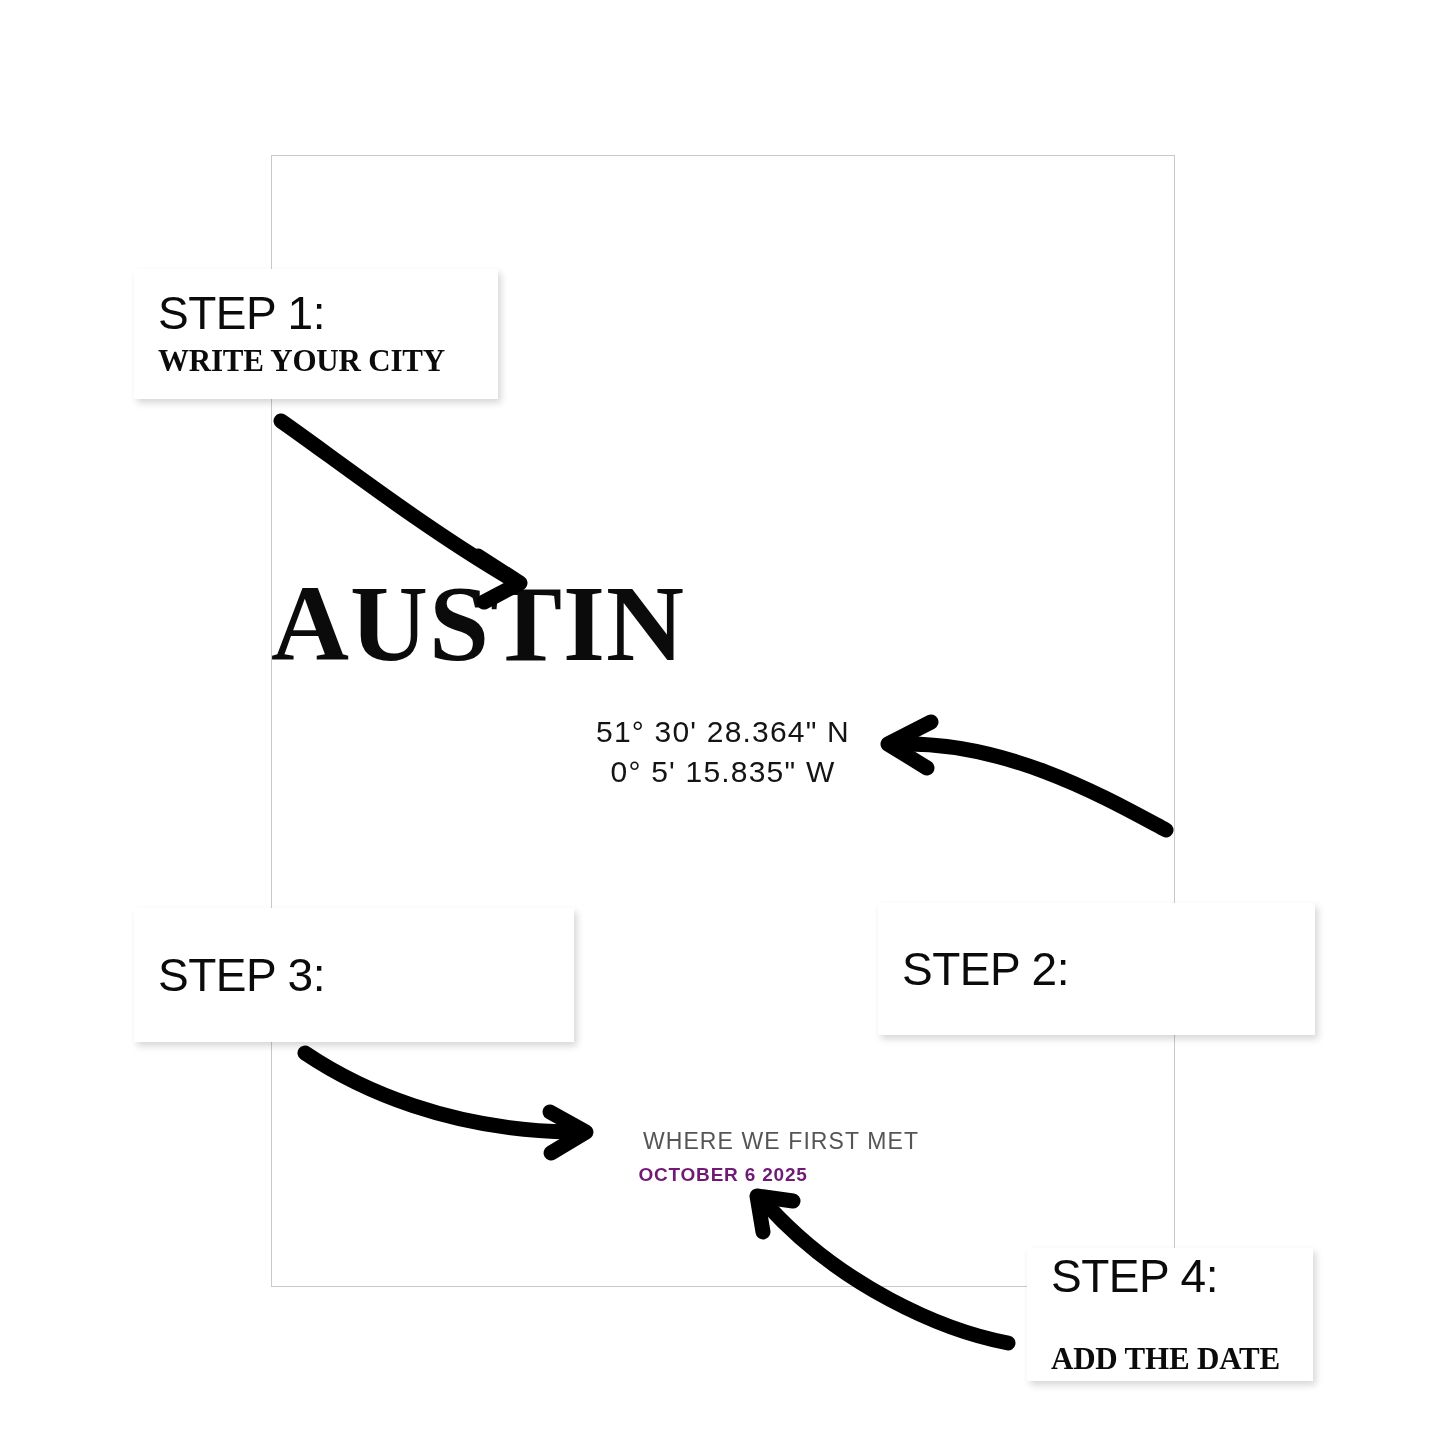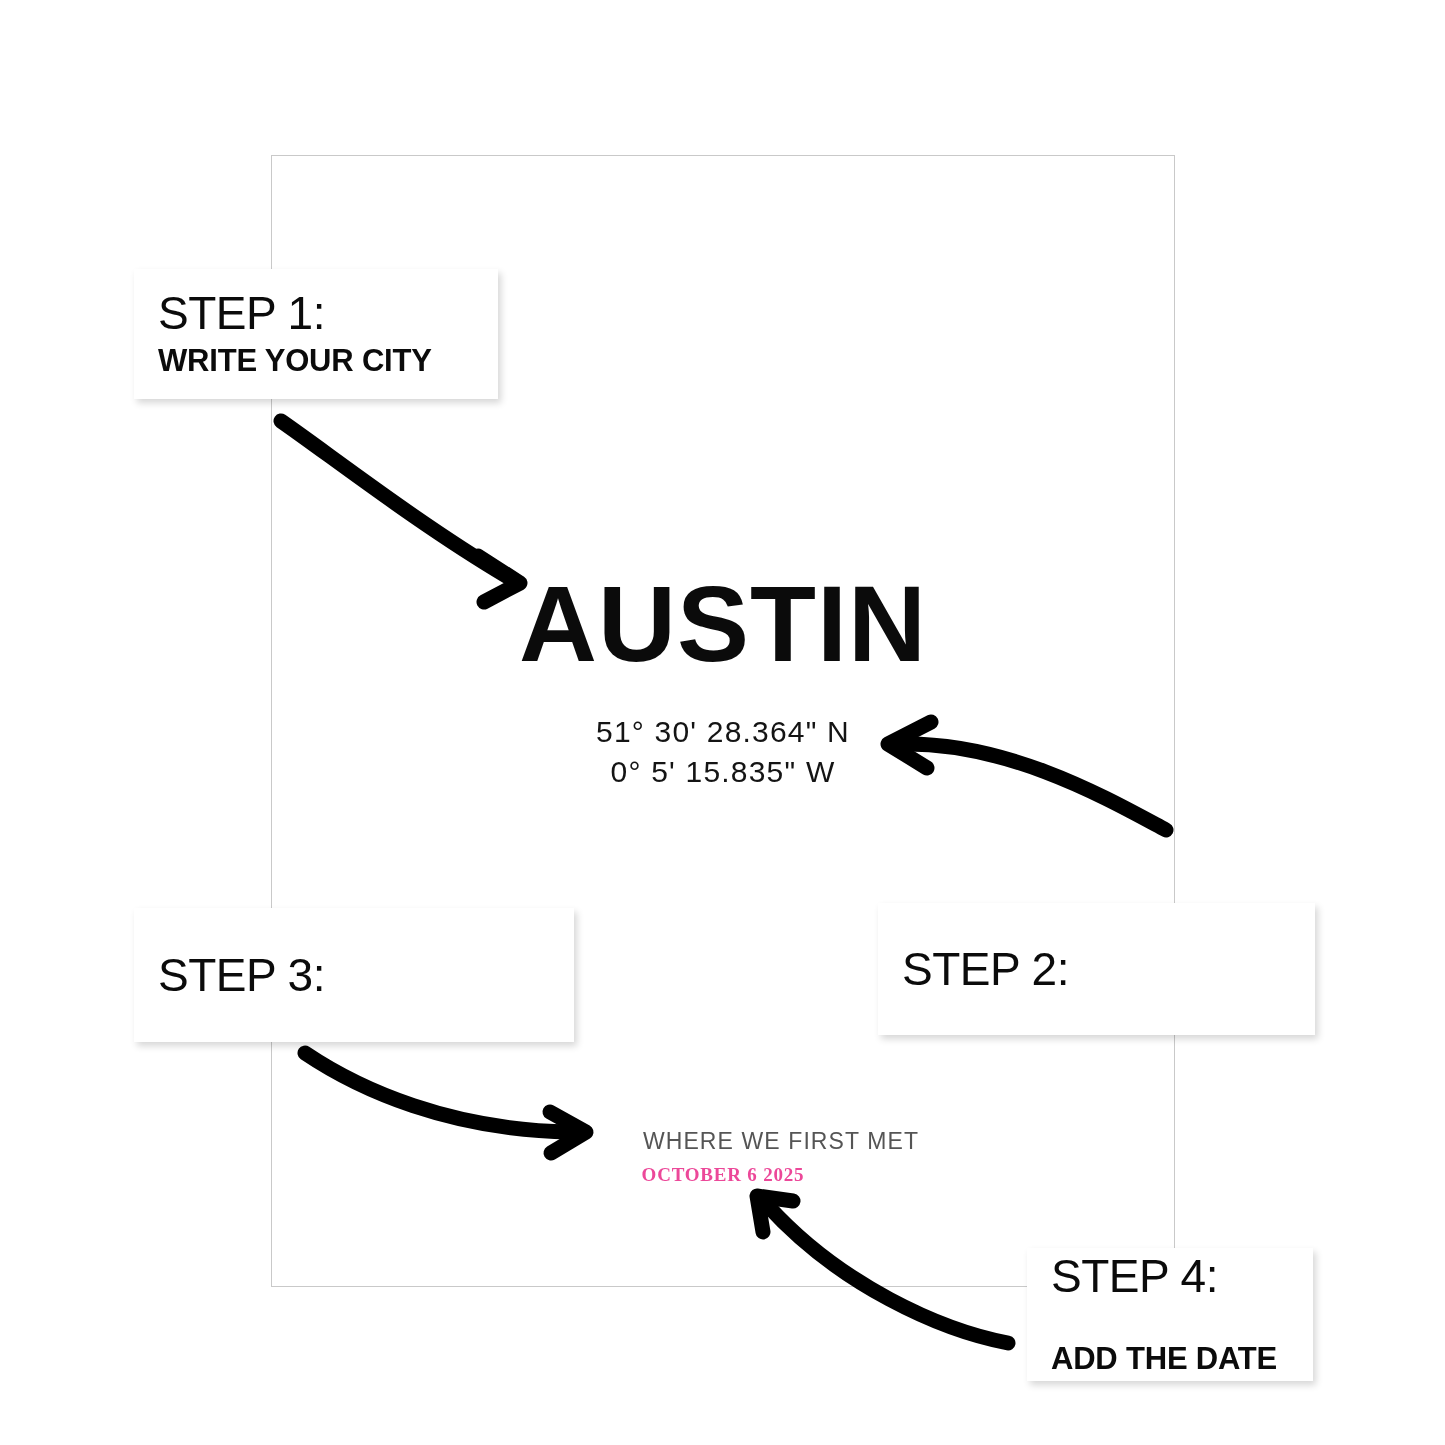--- a/index.html
+++ b/index.html
@@ -31,22 +31,22 @@
     box-sizing: border-box;
     background: #ffffff;
   }
 
   
   #poster-city {
     position: absolute;
     left: 271px;
     top: 570px;
     width: 904px;
-    text-align: center;
-    font-family: Liberation Sans, sans-serif;
+    text-align: left;
+    font-family: Liberation Serif, serif;
     font-weight: 700;
     font-size: 108px;
     letter-spacing: 1px;
     color: #0b0b0b;
     line-height: 1.0;
     white-space: nowrap;
   }
   #poster-coords {
     position: absolute;
     left: 271px;
@@ -74,25 +74,25 @@
     letter-spacing: 1.1px;
     color: #555555;
     white-space: nowrap;
   }
   #poster-date {
     position: absolute;
     left: 271px;
     top: 1164px;
     width: 904px;
     text-align: center;
-    font-family: Liberation Serif, serif;
+    font-family: Liberation Sans, sans-serif;
     font-weight: 600;
     font-size: 19px;
     letter-spacing: 0.8px;
-    color: #ec4899;
+    color: #701a75;
     white-space: nowrap;
   }
 
   
   .step-box {
     position: absolute;
     background: #ffffff;
     box-shadow: 3px 4px 7px rgba(0,0,0,0.16);
     box-sizing: border-box;
     display: flex;
@@ -103,21 +103,21 @@
   .step-title {
     font-family: "Liberation Sans", sans-serif;
     font-weight: 400;
     font-size: 46px;
     letter-spacing: -0.5px;
     color: #0b0b0b;
     line-height: 1.02;
     white-space: nowrap;
   }
   .step-sub {
-    font-family: Liberation Sans, sans-serif;
+    font-family: Liberation Serif, serif;
     font-weight: 700;
     font-size: 31px;
     letter-spacing: -0.2px;
     color: #0b0b0b;
     line-height: 1.1;
     margin-top: 7px;
     white-space: nowrap;
   }
 
   #step-box-1 { left: 134px; top: 269px;  width: 364px; height: 130px; padding: 0 0 0 24px; }

